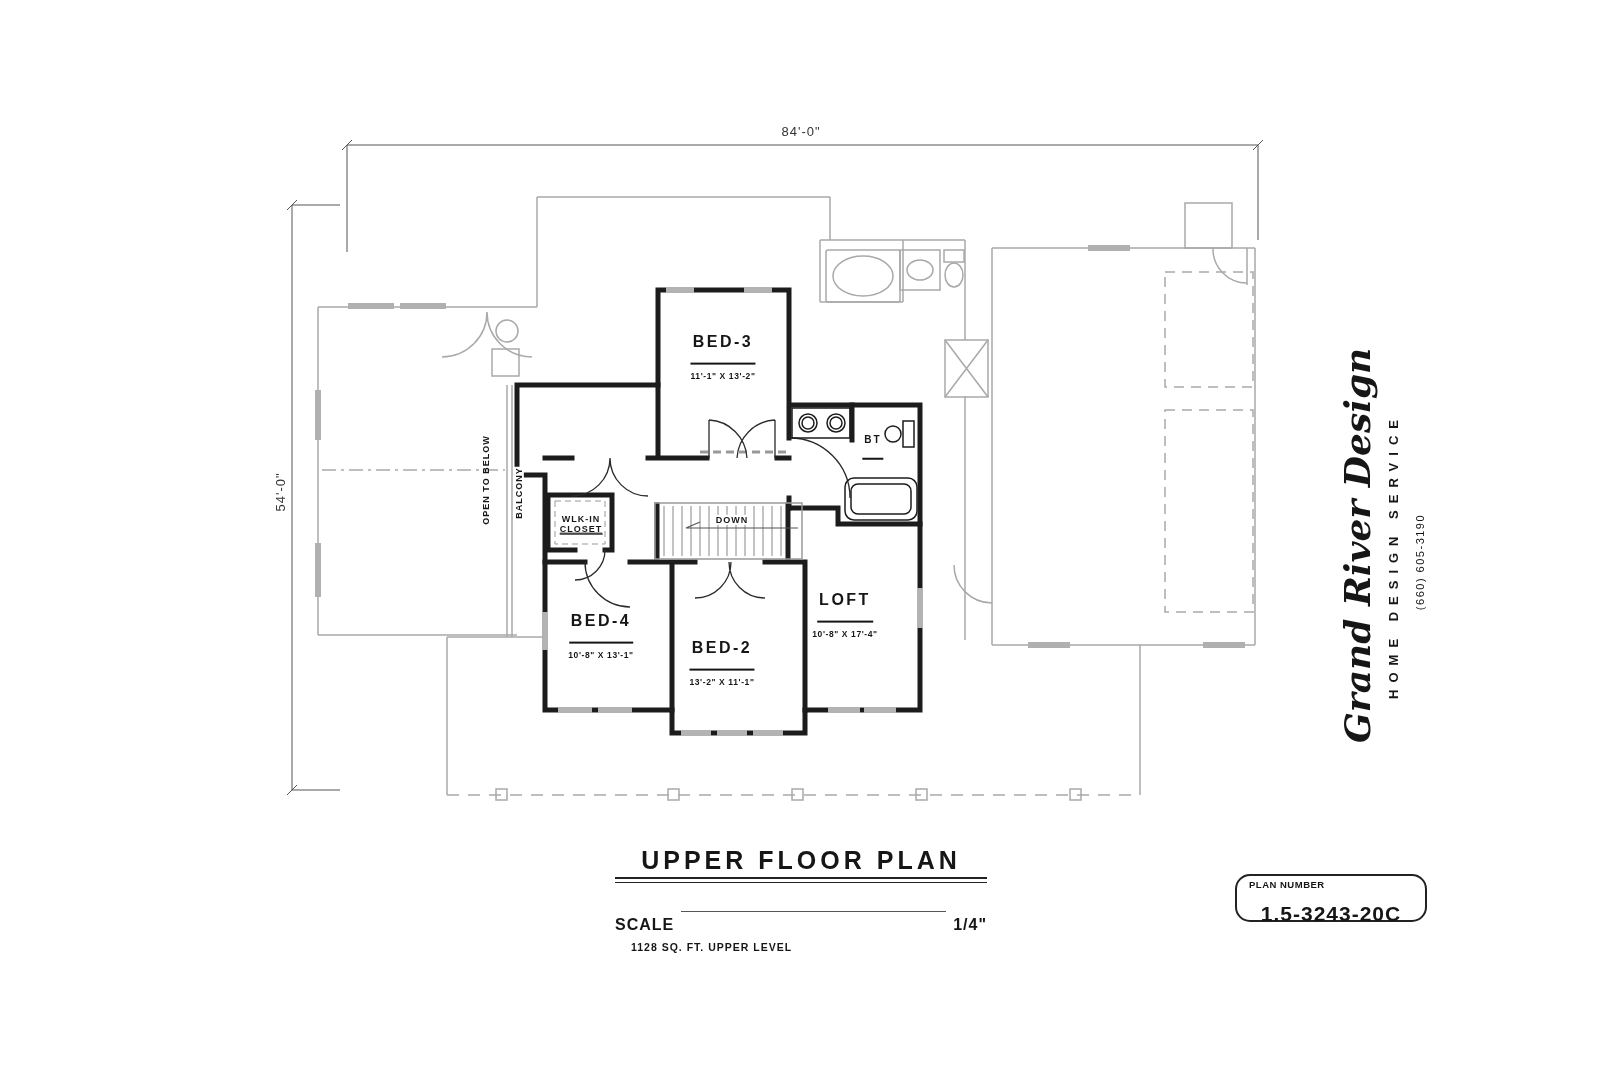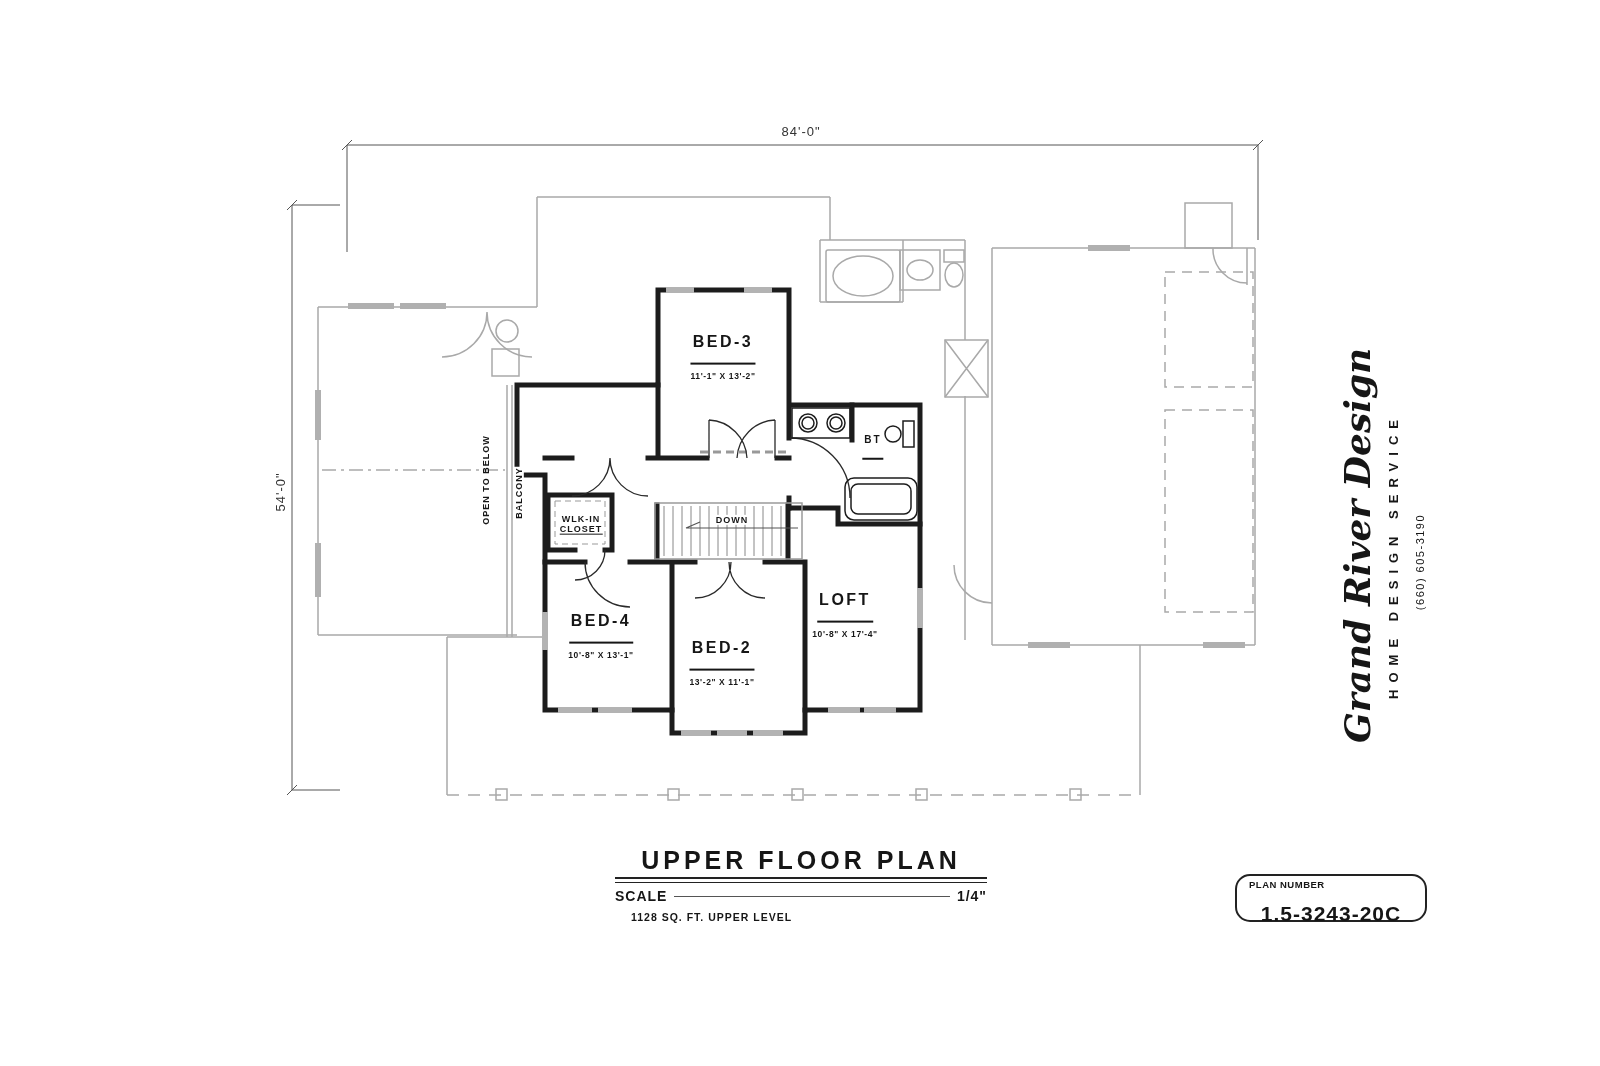--- a/index.html
+++ b/index.html
@@ -6,28 +6,28 @@
   #sheet{position:relative;width:1600px;height:1066px;background:#fff;overflow:hidden;
          font-family:"Liberation Sans",sans-serif;color:#161616;}
   #plan-svg{position:absolute;left:0;top:0;}
   .label{position:absolute;transform:translate(-50%,-50%);text-align:center;white-space:nowrap;line-height:1.15;}
   .label.vert{transform:translate(-50%,-50%) rotate(-90deg);}
   .room-name{display:inline-block;font-weight:bold;font-size:16px;letter-spacing:2.5px;
              border-bottom:2px solid #161616;padding:0 2px 12px;}
   .room-name.small{font-size:10px;letter-spacing:2px;}
   .room-size{font-size:8.5px;letter-spacing:.6px;margin-top:2px;font-weight:bold;}
   .tiny{font-size:9px;font-weight:bold;letter-spacing:1px;}
-  .tiny .u{border-bottom:1.2px solid #161616;}
+  .tiny .u{border-bottom:1.2px solid #161616;text-decoration:underline;}
   .dim{font-size:13px;letter-spacing:1px;color:#333;}
   
   #title-block{position:absolute;left:615px;top:846px;width:372px;}
   #title-text{font-size:25px;font-weight:bold;letter-spacing:4px;text-align:center;}
   #title-rule{margin-top:2px;height:3px;border-top:2px solid #222;border-bottom:1.5px solid #222;}
   #scale-row{display:flex;align-items:center;margin-top:5px;gap:7px;}
-  #scale-row .lbl{font-size:14px;font-weight:bold;letter-spacing:1px;}
+  #scale-row .lbl{font-size:16px;font-weight:bold;letter-spacing:1px;margin-top:28px;}
   #scale-row .rule{flex:1;border-top:1.2px solid #555;height:0;}
   #area-note{font-size:10.5px;font-weight:bold;letter-spacing:1px;margin:7px 0 0 16px;text-align:left;}
   
   #plan-box{position:absolute;left:1235px;top:874px;width:192px;height:48px;
             border:2.5px solid #222;border-radius:15px;box-sizing:border-box;background:#fff;}
   #plan-box .lbl{font-size:9.5px;font-weight:bold;letter-spacing:.5px;margin:3px 0 0 12px;text-align:left;}
   #plan-box .num{font-size:21px;font-weight:bold;letter-spacing:1px;text-align:center;margin-top:12px;}
   
   #brand-script{position:absolute;left:1168px;top:531px;width:380px;height:44px;
                 transform:rotate(-90deg);font-family:"DejaVu Serif",serif;font-style:italic;font-weight:bold;

